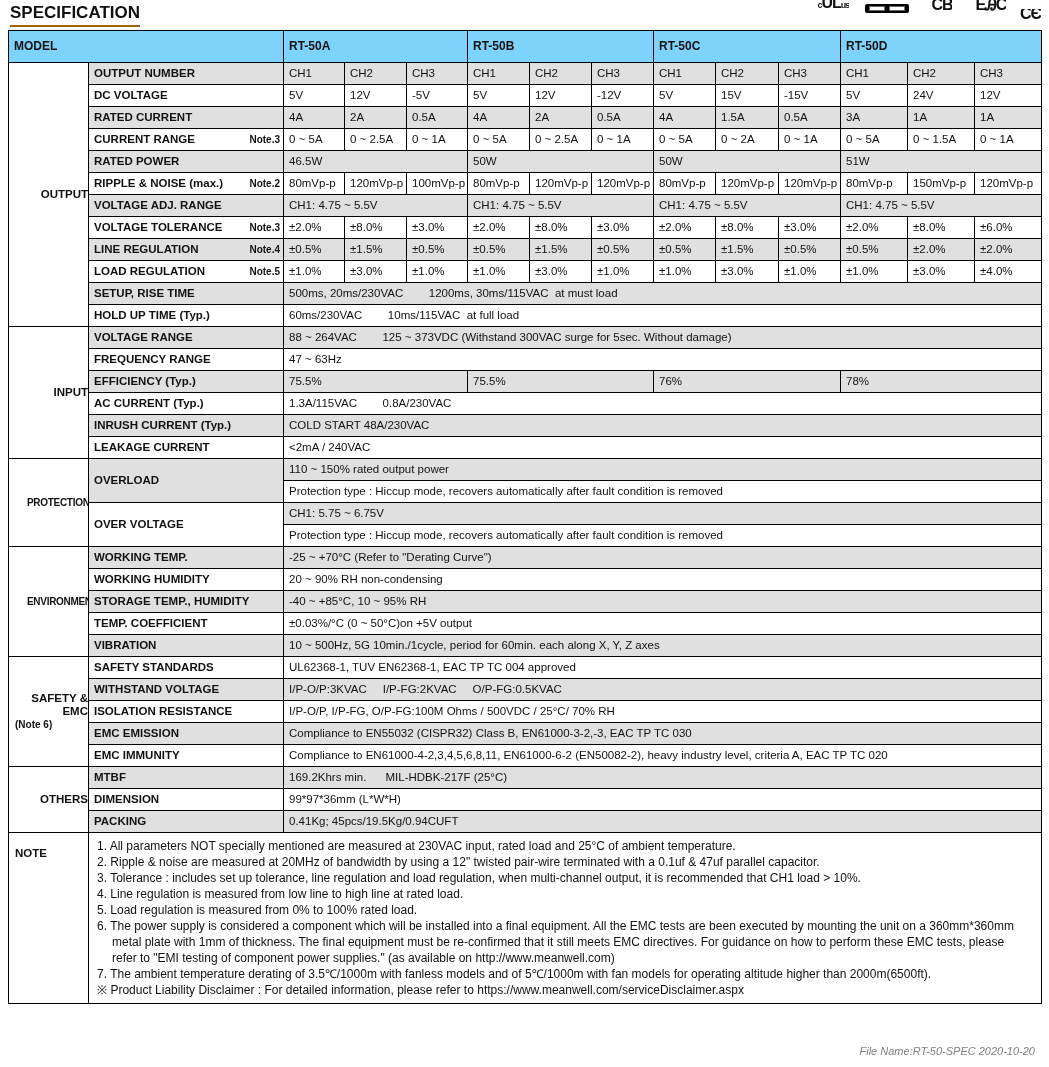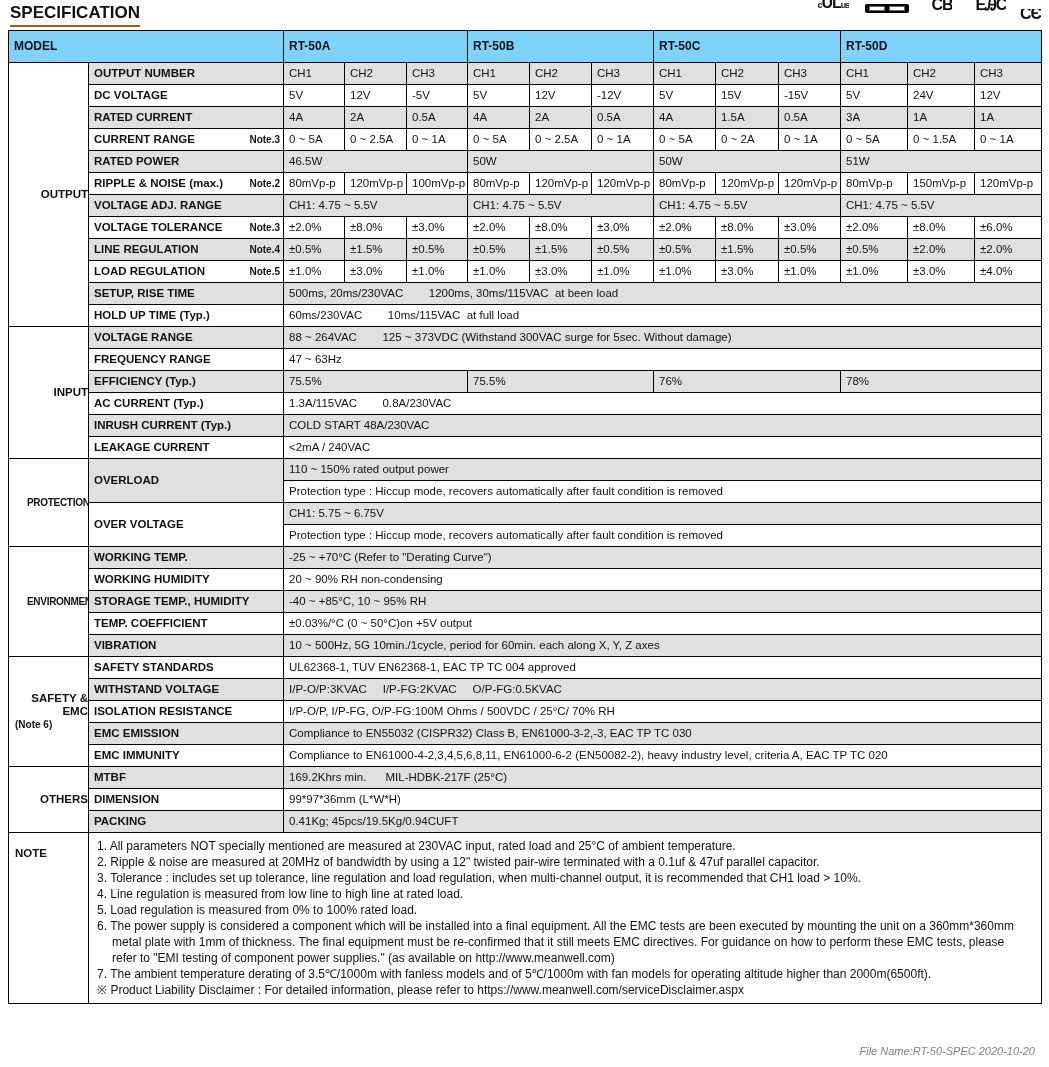--- a/index.html
+++ b/index.html
@@ -283,21 +283,21 @@
         <td class="val">±1.0%</td>
         <td class="val">±3.0%</td>
         <td class="val">±4.0%</td>
       </tr>
       <tr class="shaded">
         <td class="label">
           <div class="cellwrap">
             <span>SETUP, RISE TIME</span>
           </div>
         </td>
-        <td class="val" colspan="12">500ms, 20ms/230VAC        1200ms, 30ms/115VAC  at been load</td>
+        <td class="val" colspan="12">500ms, 20ms/230VAC        1200ms, 30ms/115VAC  at must load</td>
       </tr>
       <tr>
         <td class="label">
           <div class="cellwrap">
             <span>HOLD UP TIME (Typ.)</span>
           </div>
         </td>
         <td class="val" colspan="12">60ms/230VAC        10ms/115VAC  at full load</td>
       </tr>
       <tr class="shaded">

